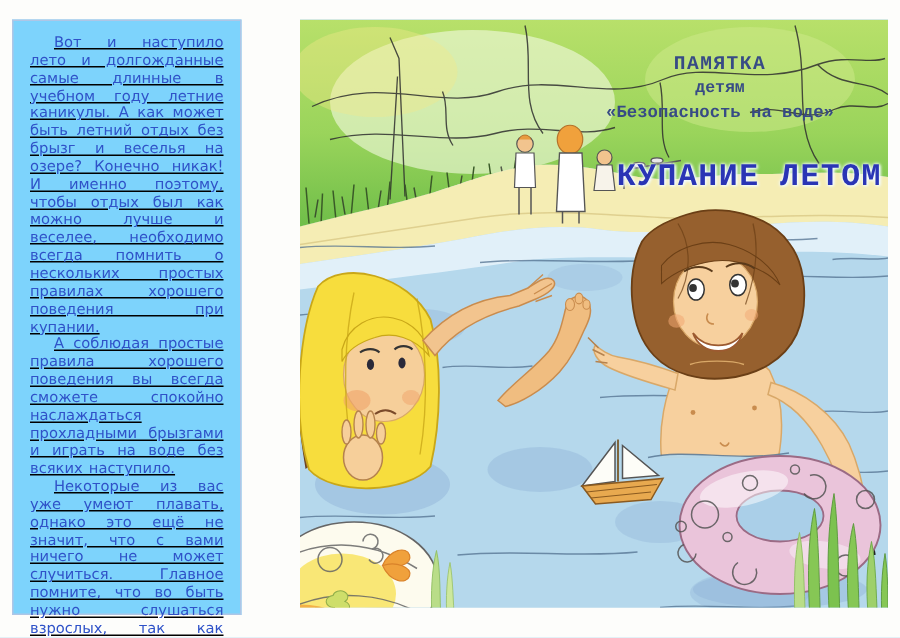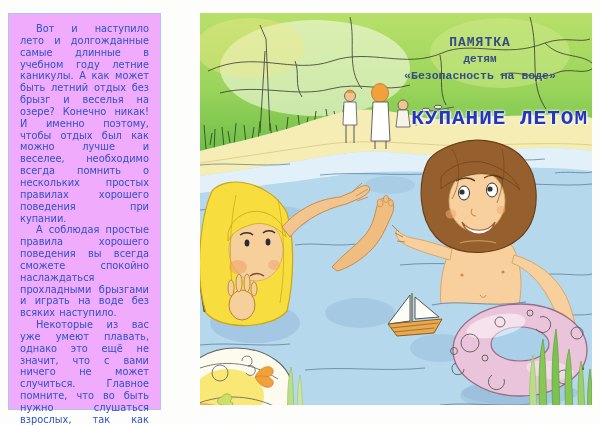--- a/index.html
+++ b/index.html
@@ -6,22 +6,22 @@
   body{
     width:600px;height:425px;
     background:#ffffff;
     font-family:"DejaVu Sans", sans-serif;
     position:relative;overflow:hidden;
   }
   .page{position:absolute;inset:0;background:#fdfdfb;}
   
   .text-panel{
     position:absolute;left:8px;top:13px;width:153px;height:397px;
-    background:#f0abfc;border:1px solid #aec6e6;
-    box-sizing:border-box;padding:9px 11px 8px 11px;
+    background:#7dd3fc;border:1px solid #aec6e6;
+    box-sizing:border-box;padding:9px 11px 8px 11px;text-decoration:underline;
   }
   .text-panel p{
     margin:0;color:#2f52c8;
     font-size:9.8px;line-height:1.21;
     text-align:justify;text-indent:16px;
     font-weight:500;letter-spacing:0px;
     word-spacing:1px;
   }
   
   .illustration{

